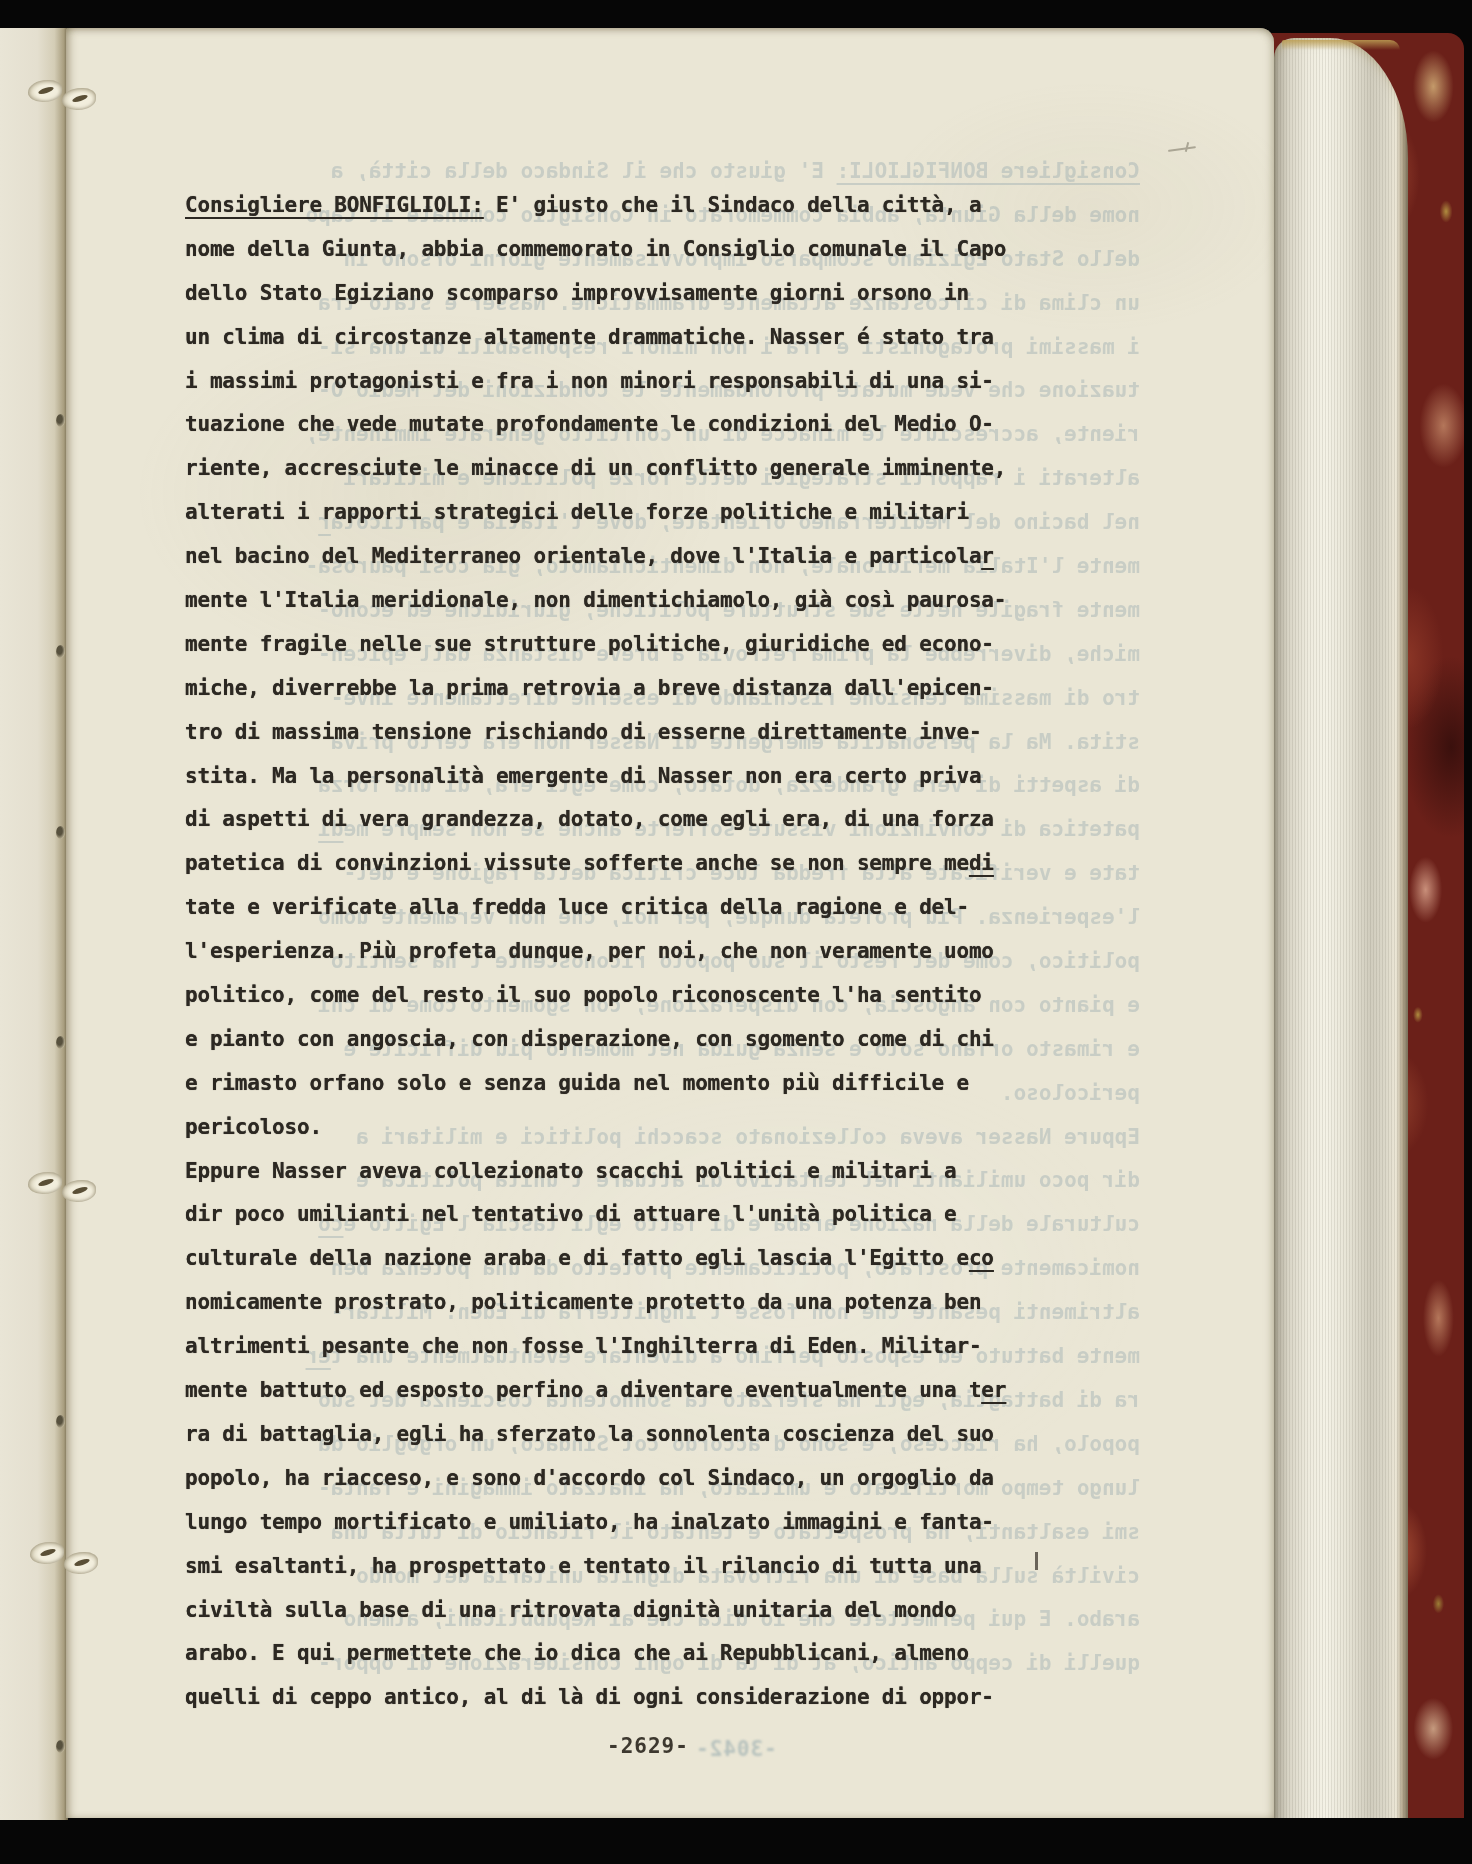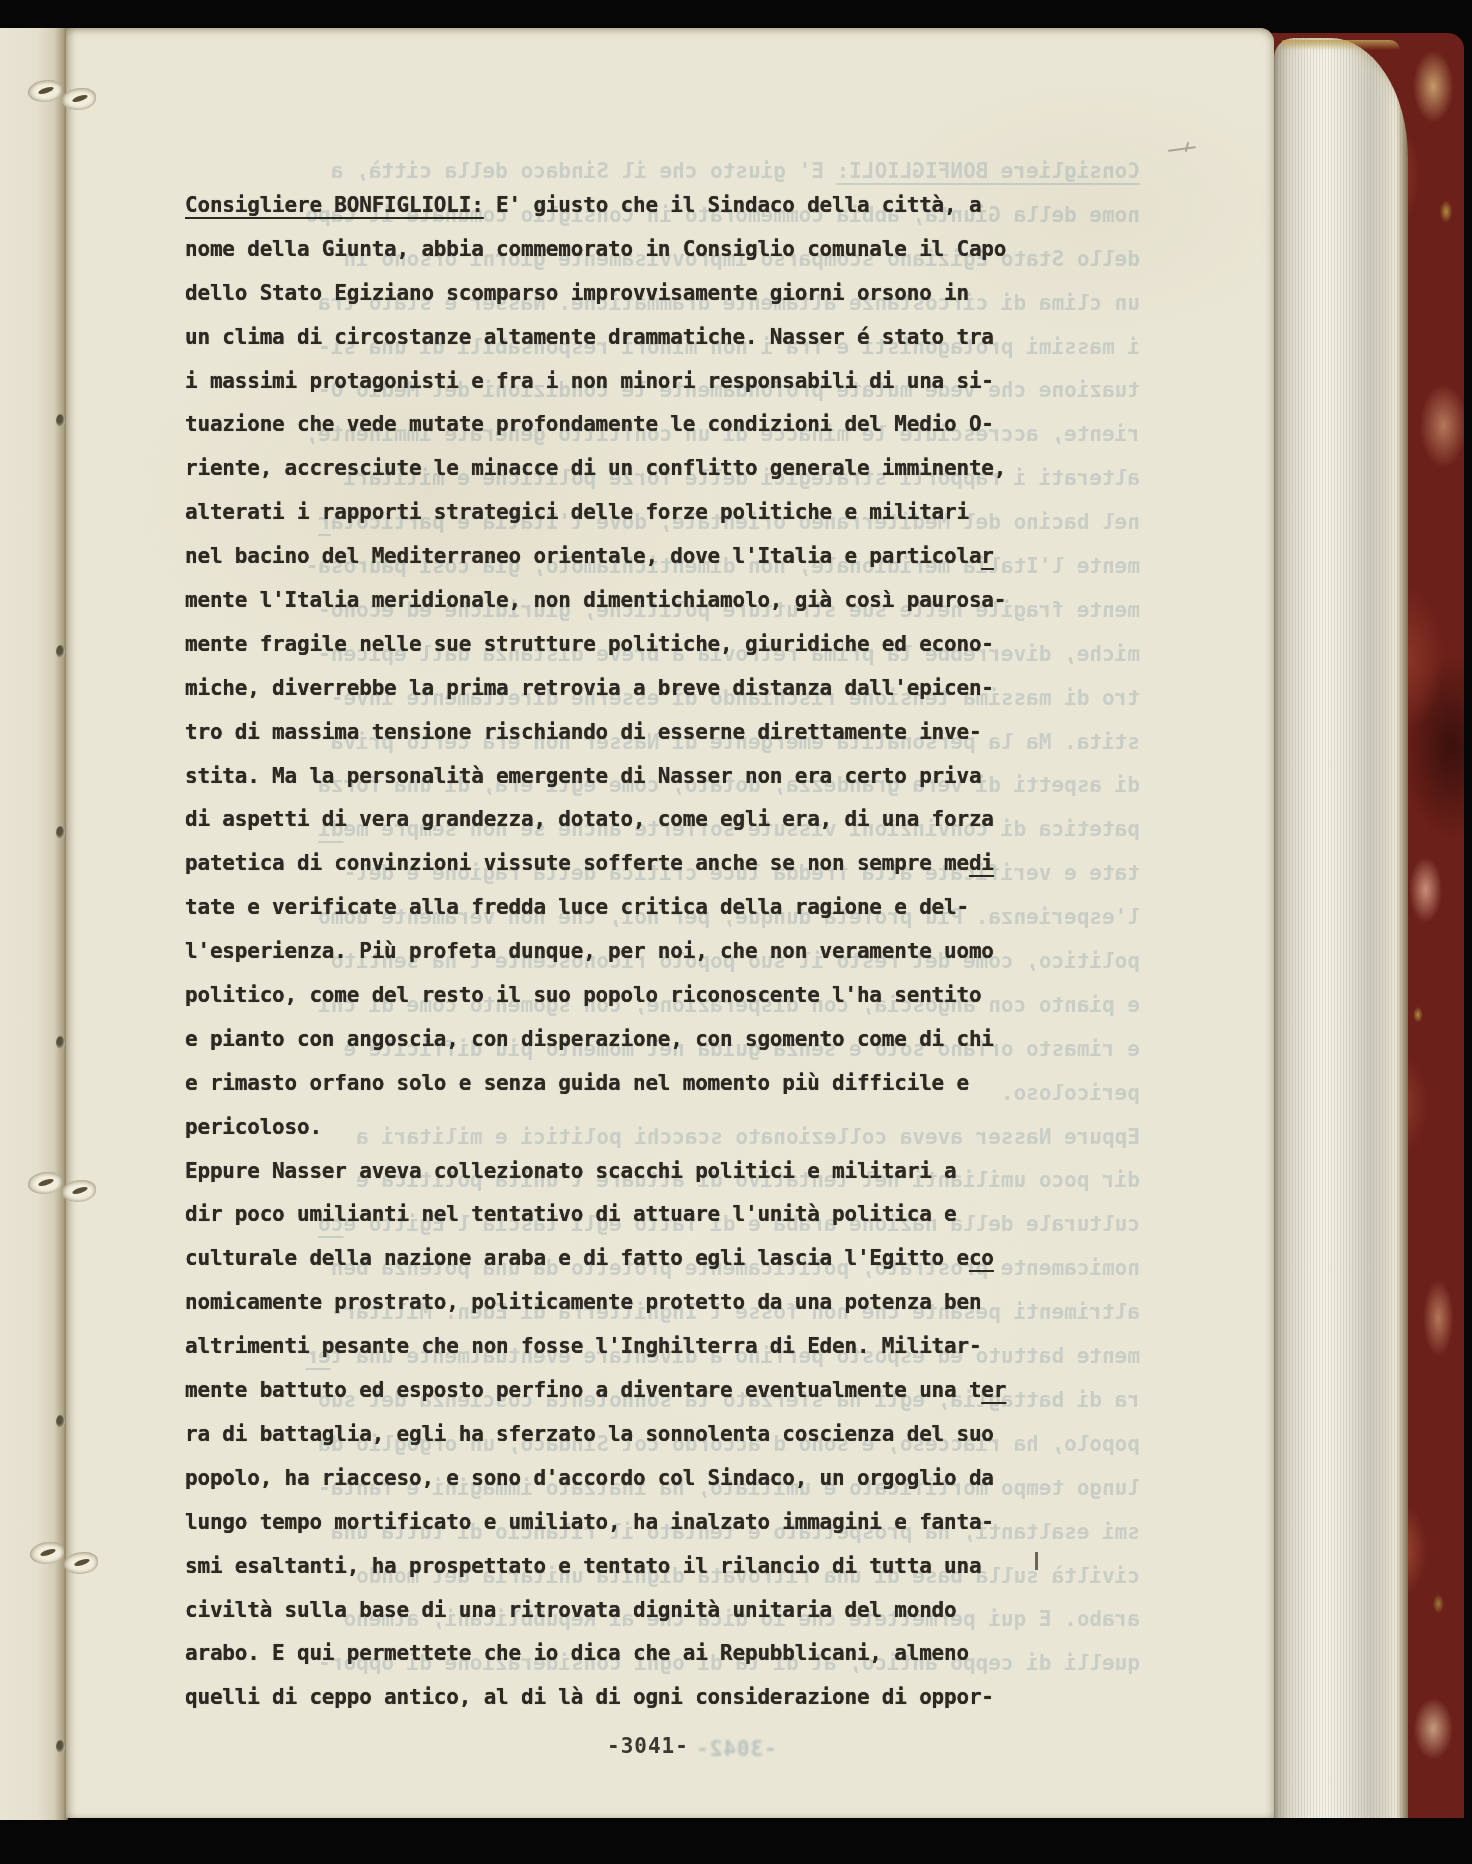--- a/index.html
+++ b/index.html
@@ -96,21 +96,21 @@
 <div class="scene">
 
   <div class="marble"></div>
   <div class="left-page"></div>
   <div class="fore-edge"></div>
   <div class="fore-edge-goldtop"></div>
 
   <div class="page">
     <div class="ghost"><div class="tline"><span class="u">Consigliere BONFIGLIOLI:</span><span> E' giusto che il Sindaco della città, a</span></div><div class="tline"><span>nome della Giunta, abbia commemorato in Consiglio comunale il Capo</span></div><div class="tline"><span>dello Stato Egiziano scomparso improvvisamente giorni orsono in</span></div><div class="tline"><span>un clima di circostanze altamente drammatiche. Nasser é stato tra</span></div><div class="tline"><span>i massimi protagonisti e fra i non minori responsabili di una si-</span></div><div class="tline"><span>tuazione che vede mutate profondamente le condizioni del Medio O-</span></div><div class="tline"><span>riente, accresciute le minacce di un conflitto generale imminente,</span></div><div class="tline"><span>alterati i rapporti strategici delle forze politiche e militari</span></div><div class="tline"><span>nel bacino del Mediterraneo orientale, dove l'Italia e particola</span><span class="u">r</span></div><div class="tline"><span>mente l'Italia meridionale, non dimentichiamolo, già così paurosa-</span></div><div class="tline"><span>mente fragile nelle sue strutture politiche, giuridiche ed econo-</span></div><div class="tline"><span>miche, diverrebbe la prima retrovia a breve distanza dall'epicen-</span></div><div class="tline"><span>tro di massima tensione rischiando di esserne direttamente inve-</span></div><div class="tline"><span>stita. Ma la personalità emergente di Nasser non era certo priva</span></div><div class="tline"><span>di aspetti di vera grandezza, dotato, come egli era, di una forza</span></div><div class="tline"><span>patetica di convinzioni vissute sofferte anche se non sempre me</span><span class="u">di</span></div><div class="tline"><span>tate e verificate alla fredda luce critica della ragione e del-</span></div><div class="tline"><span>l'esperienza. Più profeta dunque, per noi, che non veramente uomo</span></div><div class="tline"><span>politico, come del resto il suo popolo riconoscente l'ha sentito</span></div><div class="tline"><span>e pianto con angoscia, con disperazione, con sgomento come di chi</span></div><div class="tline"><span>e rimasto orfano solo e senza guida nel momento più difficile e</span></div><div class="tline"><span>pericoloso.</span></div><div class="tline"><span>Eppure Nasser aveva collezionato scacchi politici e militari a</span></div><div class="tline"><span>dir poco umilianti nel tentativo di attuare l'unità politica e</span></div><div class="tline"><span>culturale della nazione araba e di fatto egli lascia l'Egitto e</span><span class="u">co</span></div><div class="tline"><span>nomicamente prostrato, politicamente protetto da una potenza ben</span></div><div class="tline"><span>altrimenti pesante che non fosse l'Inghilterra di Eden. Militar-</span></div><div class="tline"><span>mente battuto ed esposto perfino a diventare eventualmente una t</span><span class="u">er</span></div><div class="tline"><span>ra di battaglia, egli ha sferzato la sonnolenta coscienza del suo</span></div><div class="tline"><span>popolo, ha riacceso, e sono d'accordo col Sindaco, un orgoglio da</span></div><div class="tline"><span>lungo tempo mortificato e umiliato, ha inalzato immagini e fanta-</span></div><div class="tline"><span>smi esaltanti, ha prospettato e tentato il rilancio di tutta una</span></div><div class="tline"><span>civiltà sulla base di una ritrovata dignità unitaria del mondo</span></div><div class="tline"><span>arabo. E qui permettete che io dica che ai Repubblicani, almeno</span></div><div class="tline"><span>quelli di ceppo antico, al di là di ogni considerazione di oppor-</span></div></div>
     <div class="text"><div class="tline"><span class="u">Consigliere BONFIGLIOLI:</span><span> E' giusto che il Sindaco della città, a</span></div><div class="tline"><span>nome della Giunta, abbia commemorato in Consiglio comunale il Capo</span></div><div class="tline"><span>dello Stato Egiziano scomparso improvvisamente giorni orsono in</span></div><div class="tline"><span>un clima di circostanze altamente drammatiche. Nasser é stato tra</span></div><div class="tline"><span>i massimi protagonisti e fra i non minori responsabili di una si-</span></div><div class="tline"><span>tuazione che vede mutate profondamente le condizioni del Medio O-</span></div><div class="tline"><span>riente, accresciute le minacce di un conflitto generale imminente,</span></div><div class="tline"><span>alterati i rapporti strategici delle forze politiche e militari</span></div><div class="tline"><span>nel bacino del Mediterraneo orientale, dove l'Italia e particola</span><span class="u">r</span></div><div class="tline"><span>mente l'Italia meridionale, non dimentichiamolo, già così paurosa-</span></div><div class="tline"><span>mente fragile nelle sue strutture politiche, giuridiche ed econo-</span></div><div class="tline"><span>miche, diverrebbe la prima retrovia a breve distanza dall'epicen-</span></div><div class="tline"><span>tro di massima tensione rischiando di esserne direttamente inve-</span></div><div class="tline"><span>stita. Ma la personalità emergente di Nasser non era certo priva</span></div><div class="tline"><span>di aspetti di vera grandezza, dotato, come egli era, di una forza</span></div><div class="tline"><span>patetica di convinzioni vissute sofferte anche se non sempre me</span><span class="u">di</span></div><div class="tline"><span>tate e verificate alla fredda luce critica della ragione e del-</span></div><div class="tline"><span>l'esperienza. Più profeta dunque, per noi, che non veramente uomo</span></div><div class="tline"><span>politico, come del resto il suo popolo riconoscente l'ha sentito</span></div><div class="tline"><span>e pianto con angoscia, con disperazione, con sgomento come di chi</span></div><div class="tline"><span>e rimasto orfano solo e senza guida nel momento più difficile e</span></div><div class="tline"><span>pericoloso.</span></div><div class="tline"><span>Eppure Nasser aveva collezionato scacchi politici e militari a</span></div><div class="tline"><span>dir poco umilianti nel tentativo di attuare l'unità politica e</span></div><div class="tline"><span>culturale della nazione araba e di fatto egli lascia l'Egitto e</span><span class="u">co</span></div><div class="tline"><span>nomicamente prostrato, politicamente protetto da una potenza ben</span></div><div class="tline"><span>altrimenti pesante che non fosse l'Inghilterra di Eden. Militar-</span></div><div class="tline"><span>mente battuto ed esposto perfino a diventare eventualmente una t</span><span class="u">er</span></div><div class="tline"><span>ra di battaglia, egli ha sferzato la sonnolenta coscienza del suo</span></div><div class="tline"><span>popolo, ha riacceso, e sono d'accordo col Sindaco, un orgoglio da</span></div><div class="tline"><span>lungo tempo mortificato e umiliato, ha inalzato immagini e fanta-</span></div><div class="tline"><span>smi esaltanti, ha prospettato e tentato il rilancio di tutta una</span></div><div class="tline"><span>civiltà sulla base di una ritrovata dignità unitaria del mondo</span></div><div class="tline"><span>arabo. E qui permettete che io dica che ai Repubblicani, almeno</span></div><div class="tline"><span>quelli di ceppo antico, al di là di ogni considerazione di oppor-</span></div></div>
-    <div class="footer">-3041-</div>
+    <div class="footer">-2629-</div>
     <div class="ghost-number">-3042-</div>
     <div class="pencil-mark"></div>
     <div class="margin-tick"></div>
   </div>
 
   <div class="tuft" style="left:28px;top:80px;"></div>
   <div class="tuft" style="left:62px;top:88px;"></div>
   <div class="hole" style="left:56px;top:414px;"></div>
   <div class="hole" style="left:56px;top:645px;"></div>
   <div class="hole" style="left:56px;top:826px;"></div>

